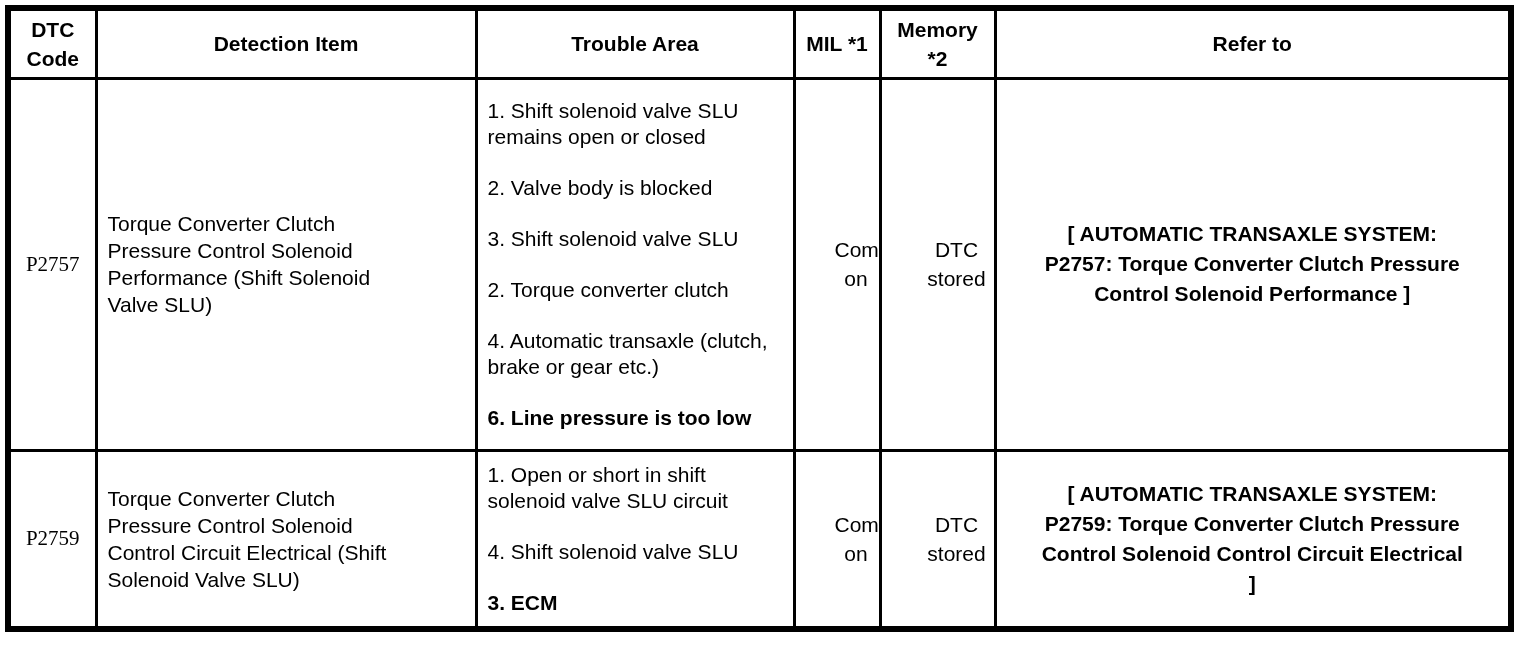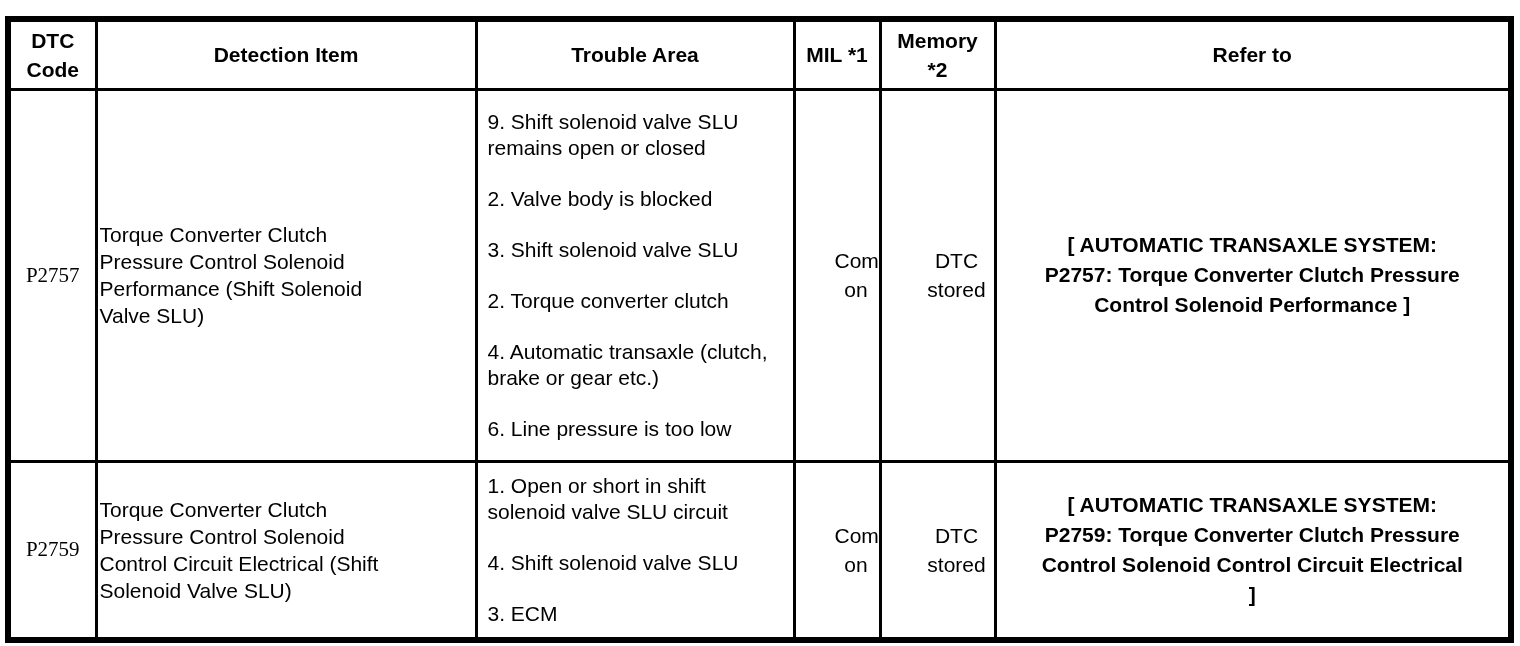--- a/index.html
+++ b/index.html
@@ -14,21 +14,21 @@
   .page {
     position: relative;
     width: 1520px;
     height: 646px;
     background: #ffffff;
     overflow: hidden;
   }
   table.dtc-table {
     position: absolute;
     left: 5px;
-    top: 16px;
+    top: 5px;
     width: 1503px;
     border-collapse: collapse;
     table-layout: fixed;
     border: 6px solid #000000;
     background: #ffffff;
   }
   .dtc-table th, .dtc-table td {
     border: 3px solid #000000;
     vertical-align: middle;
     font-size: 21px;
@@ -53,36 +53,37 @@
     line-height: 29px;
     padding: 2px;
   }
   td.cell-code {
     text-align: center;
     line-height: 27px;
     font-family: Liberation Serif, serif;
   }
   td.cell-detect {
     text-align: left;
-    padding: 4px 2px;
+    padding: 4px 10px;
     line-height: 27px;
   }
   td.cell-detect .detect-text {
     max-width: 305px;
   }
   td.cell-trouble {
     text-align: left;
     padding: 6px 14px 6px 10px;
     line-height: 26px;
   }
   td.cell-trouble p.trouble-item {
     margin: 0 0 25px 0;
   }
   td.cell-trouble p.trouble-item:last-child {
     margin-bottom: 0;
+    font-weight: bold;
   }
   td.cell-mil, td.cell-memory {
     text-align: center;
     white-space: pre-line;
     line-height: 29px;
     padding-left: 39px;
   }
   td.cell-refer {
     text-align: center;
     font-weight: bold;
@@ -116,21 +117,21 @@
         <th>Refer to</th>
       </tr>
     </thead>
     <tbody>
       <tr class="row-0">
         <td class="cell-code">P2757</td>
         <td class="cell-detect">
           <div class="detect-text">Torque Converter Clutch Pressure Control Solenoid Performance (Shift Solenoid Valve SLU)</div>
         </td>
         <td class="cell-trouble">
-          <p class="trouble-item">9. Shift solenoid valve SLU remains open or closed</p>
+          <p class="trouble-item">1. Shift solenoid valve SLU remains open or closed</p>
           <p class="trouble-item">2. Valve body is blocked</p>
           <p class="trouble-item">3. Shift solenoid valve SLU</p>
           <p class="trouble-item">2. Torque converter clutch</p>
           <p class="trouble-item">4. Automatic transaxle (clutch, brake or gear etc.)</p>
           <p class="trouble-item">6. Line pressure is too low</p>
         </td>
         <td class="cell-mil">Come
 on</td>
         <td class="cell-memory">DTC
 stored</td>

